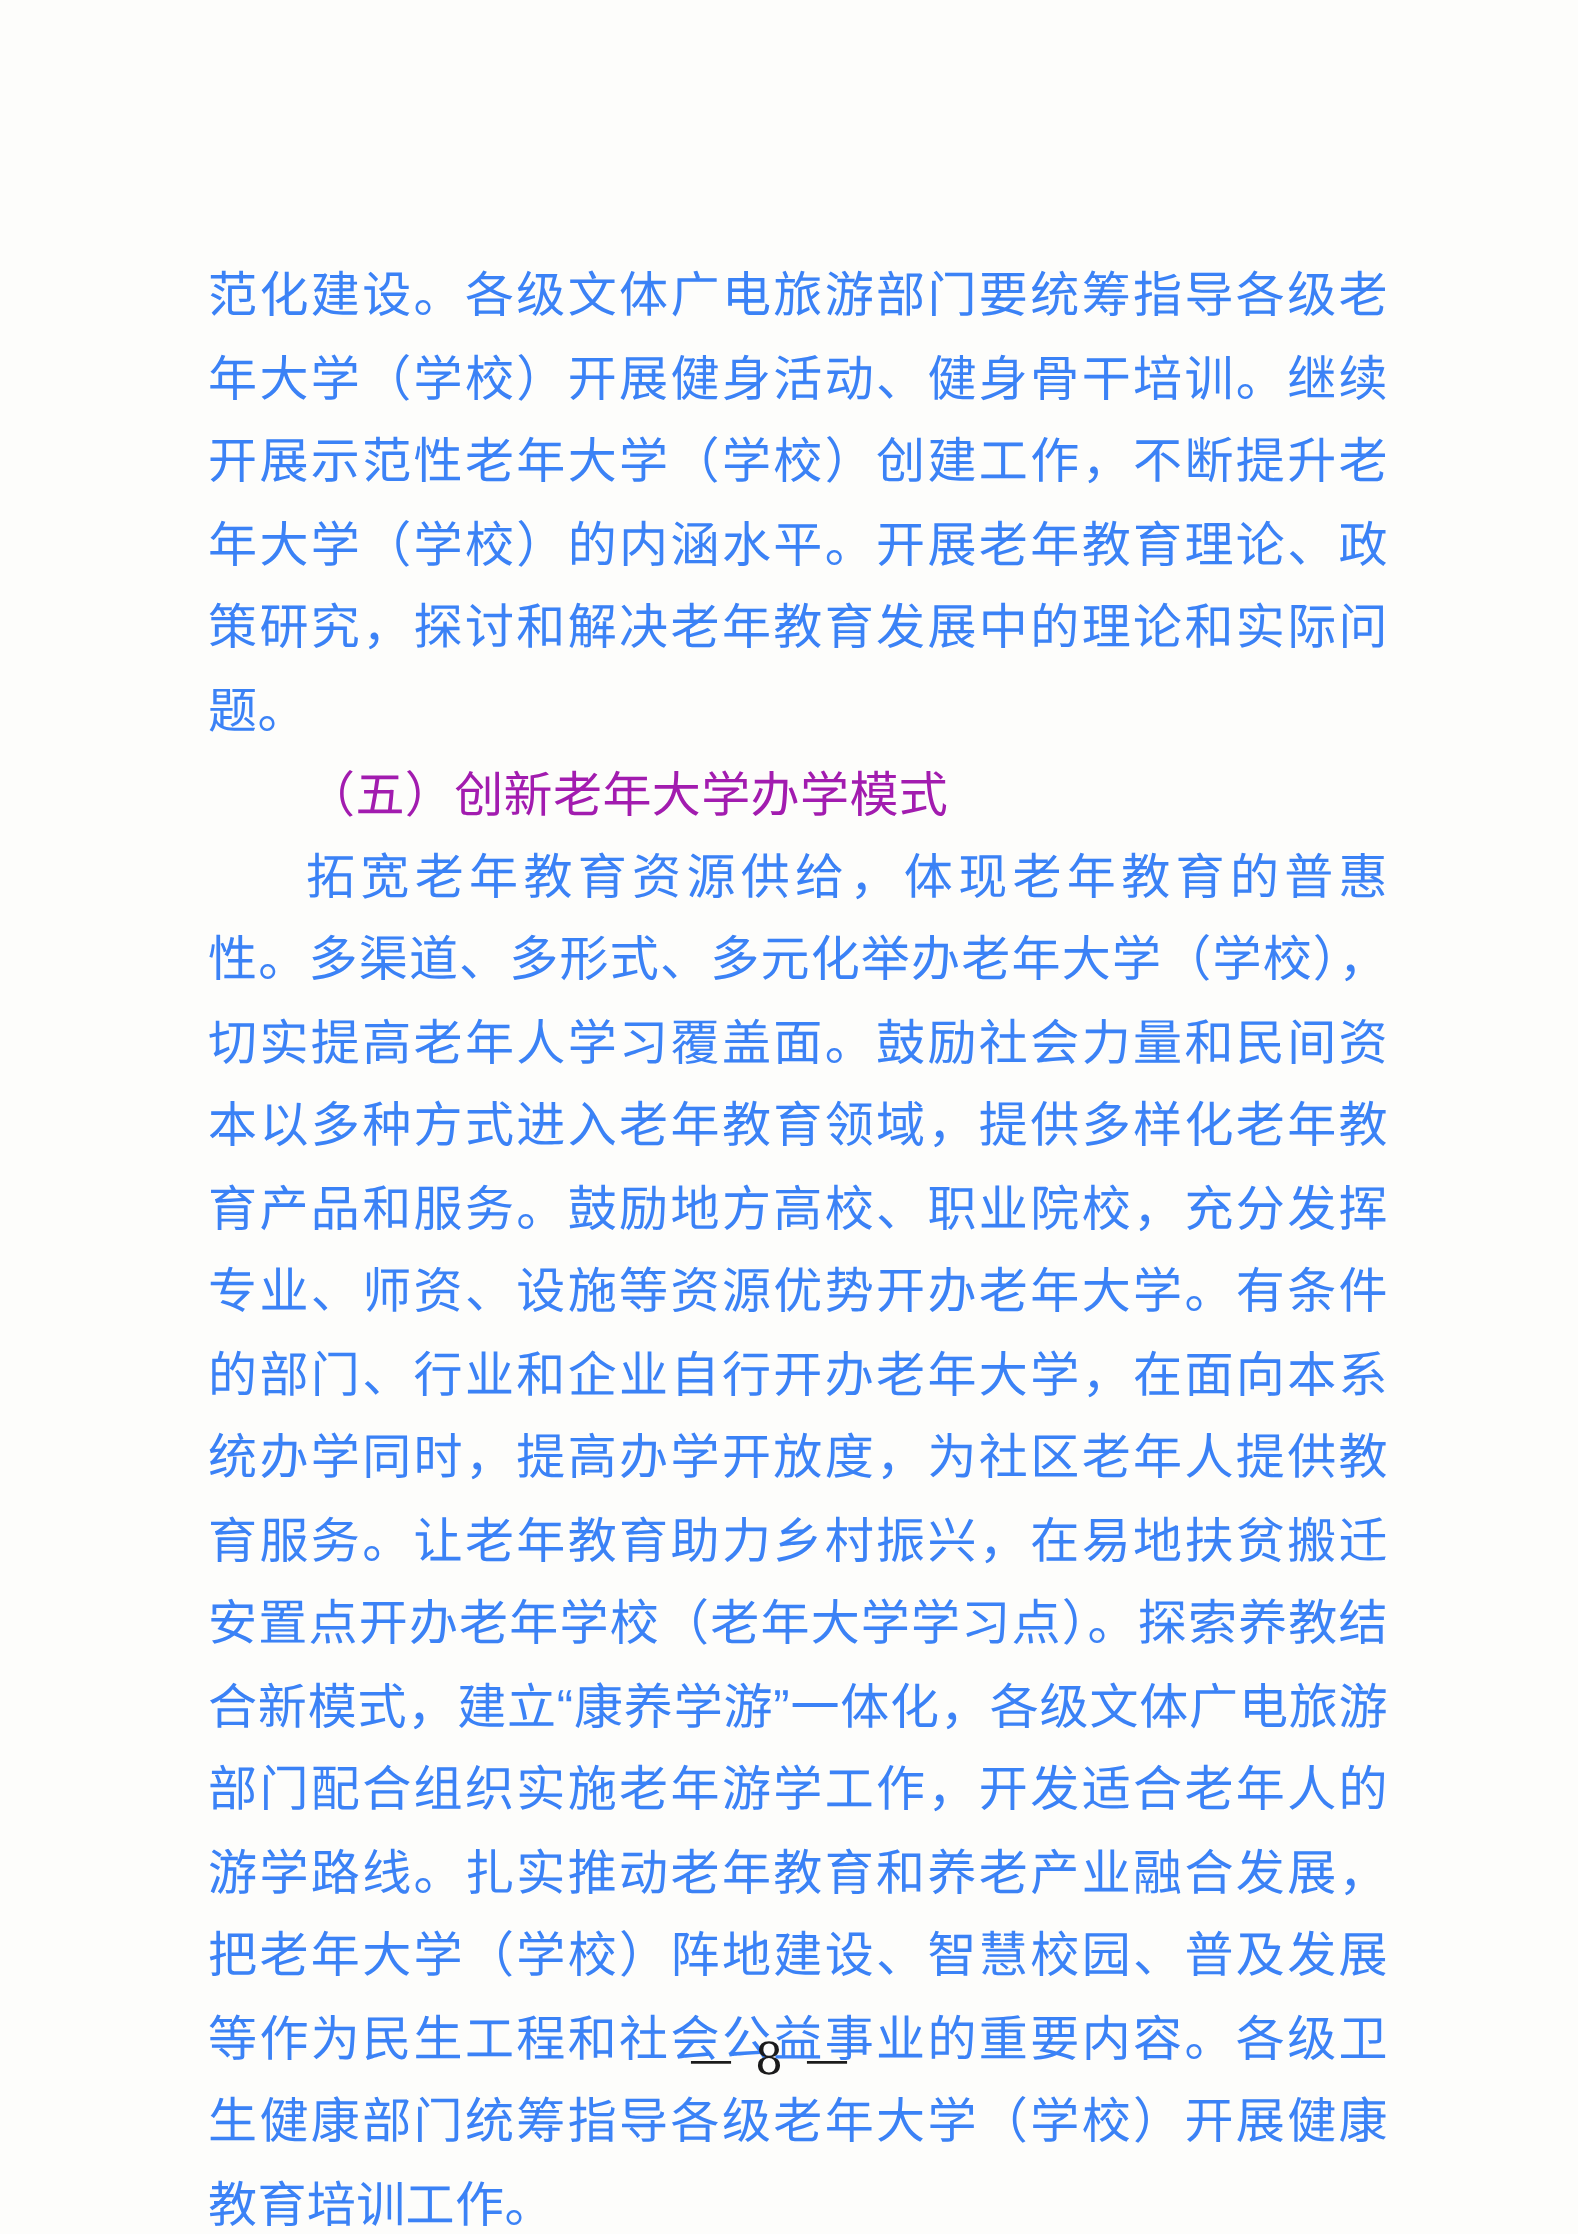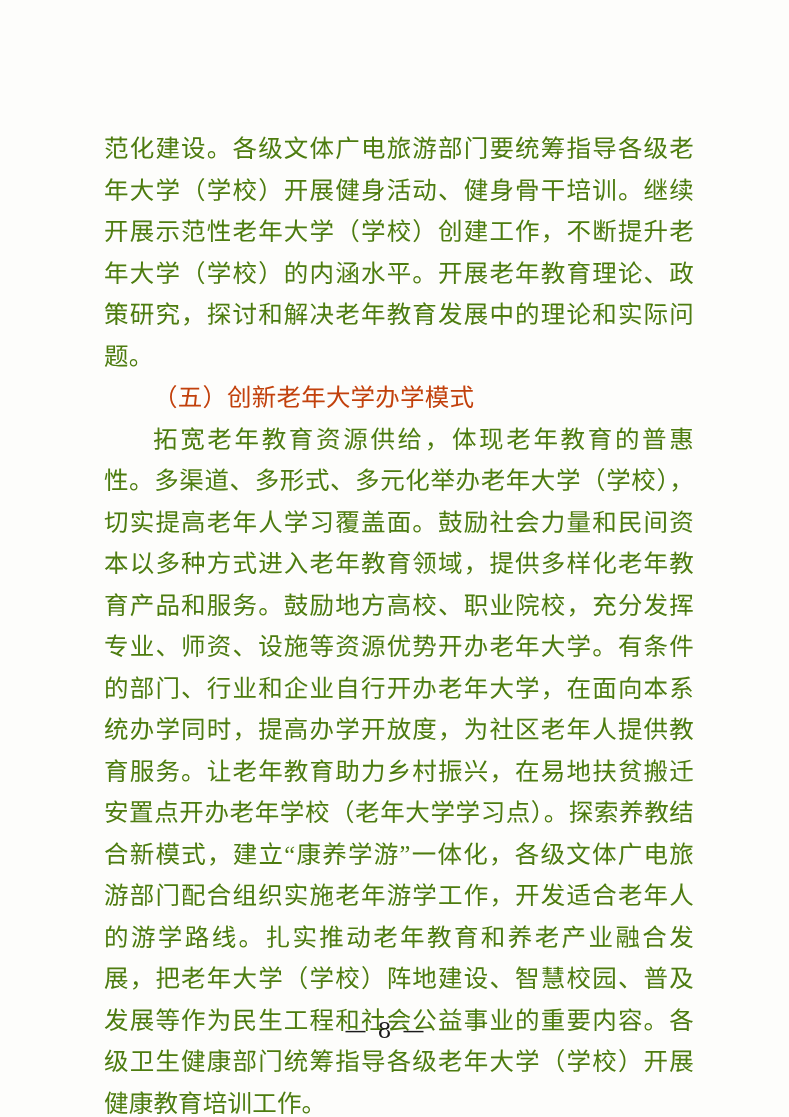--- a/index.html
+++ b/index.html
@@ -22,34 +22,34 @@
   }
   .doc-body {
     position: absolute;
     left: 104px;
     top: 128px;
     width: 590px;
   }
   .para {
     font-size: 24.5px;
     line-height: 41.5px;
-    color: #4d7c0f;
+    color: #3b82f6;
     text-align: justify;
     text-justify: inter-ideograph;
     letter-spacing: 0.2px;
     margin: 0;
-    font-family: Liberation Serif, serif;
+    font-family: Liberation Sans, sans-serif;
   }
   .para.indent {
     text-indent: 49px;
   }
   .heading {
     font-size: 24.5px;
     line-height: 41.5px;
-    color: #c2410c;
+    color: #a21caf;
     margin: 0;
     text-indent: 49px;
     letter-spacing: 0.2px;
   }
   .page-number {
     position: absolute;
     left: 0;
     right: 0;
     top: 1018px;
     text-align: center;

